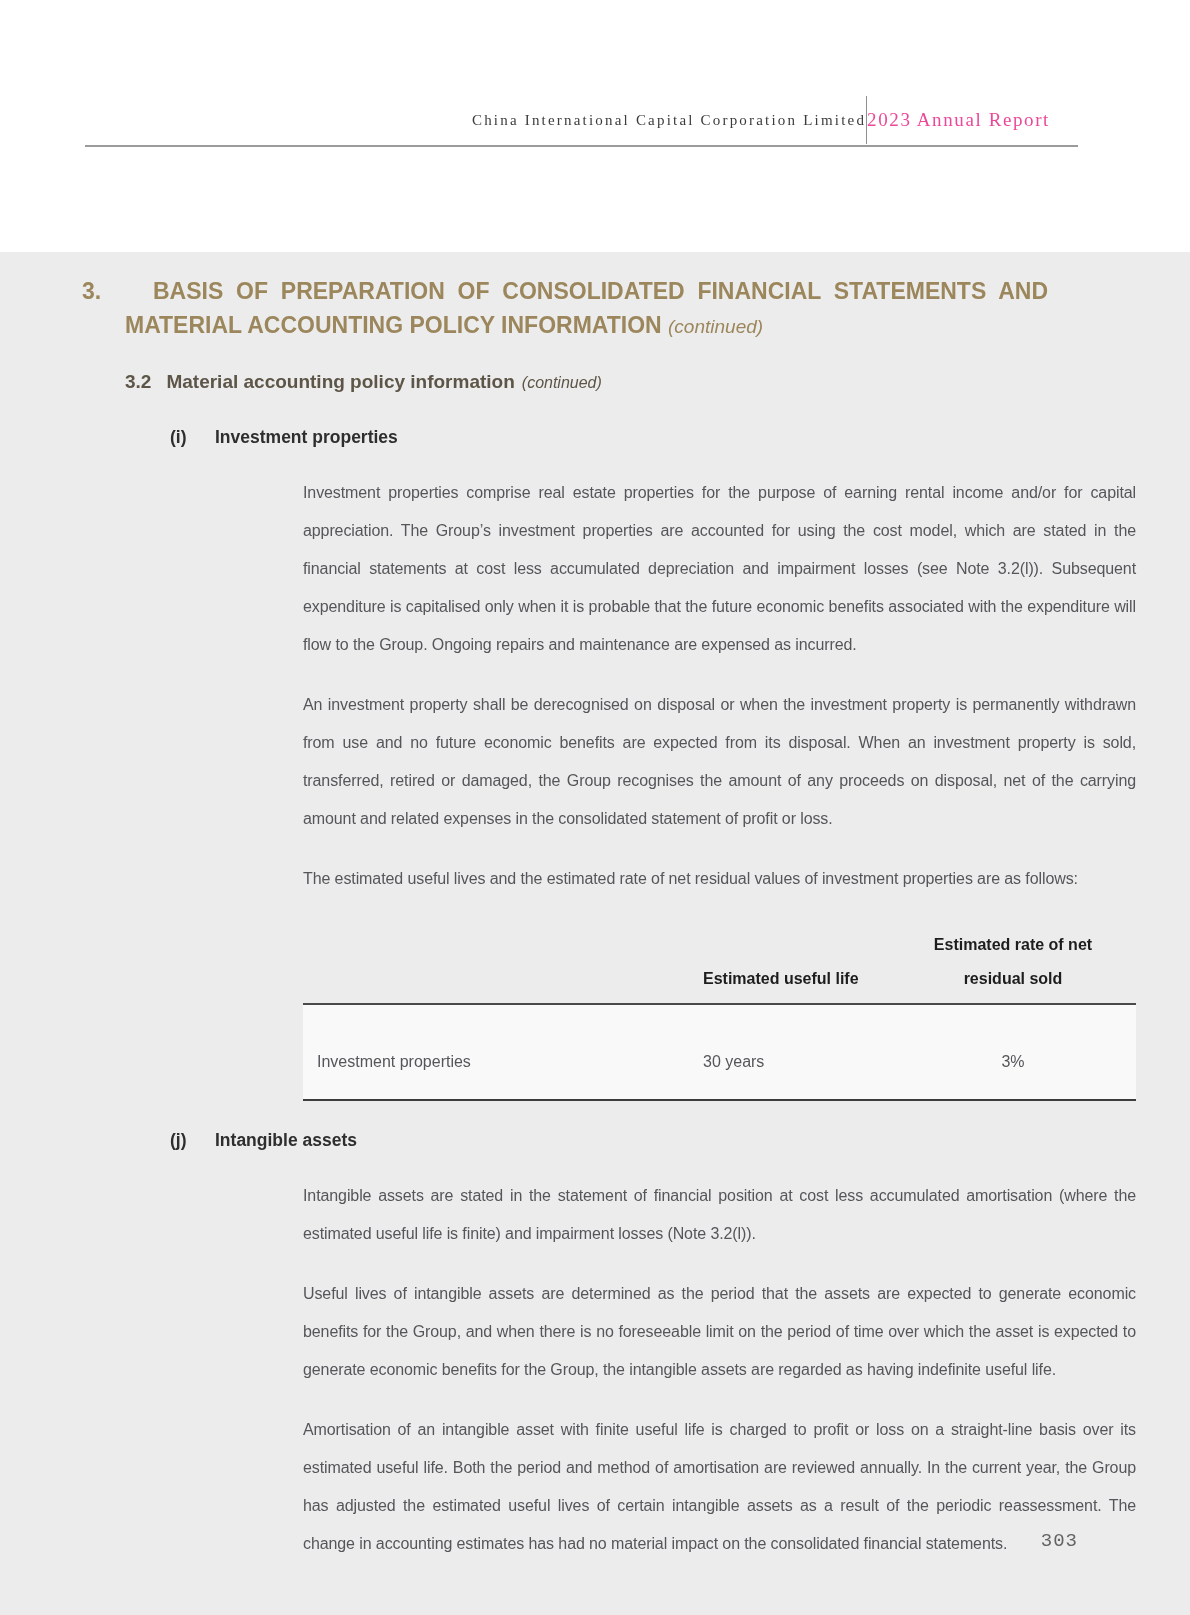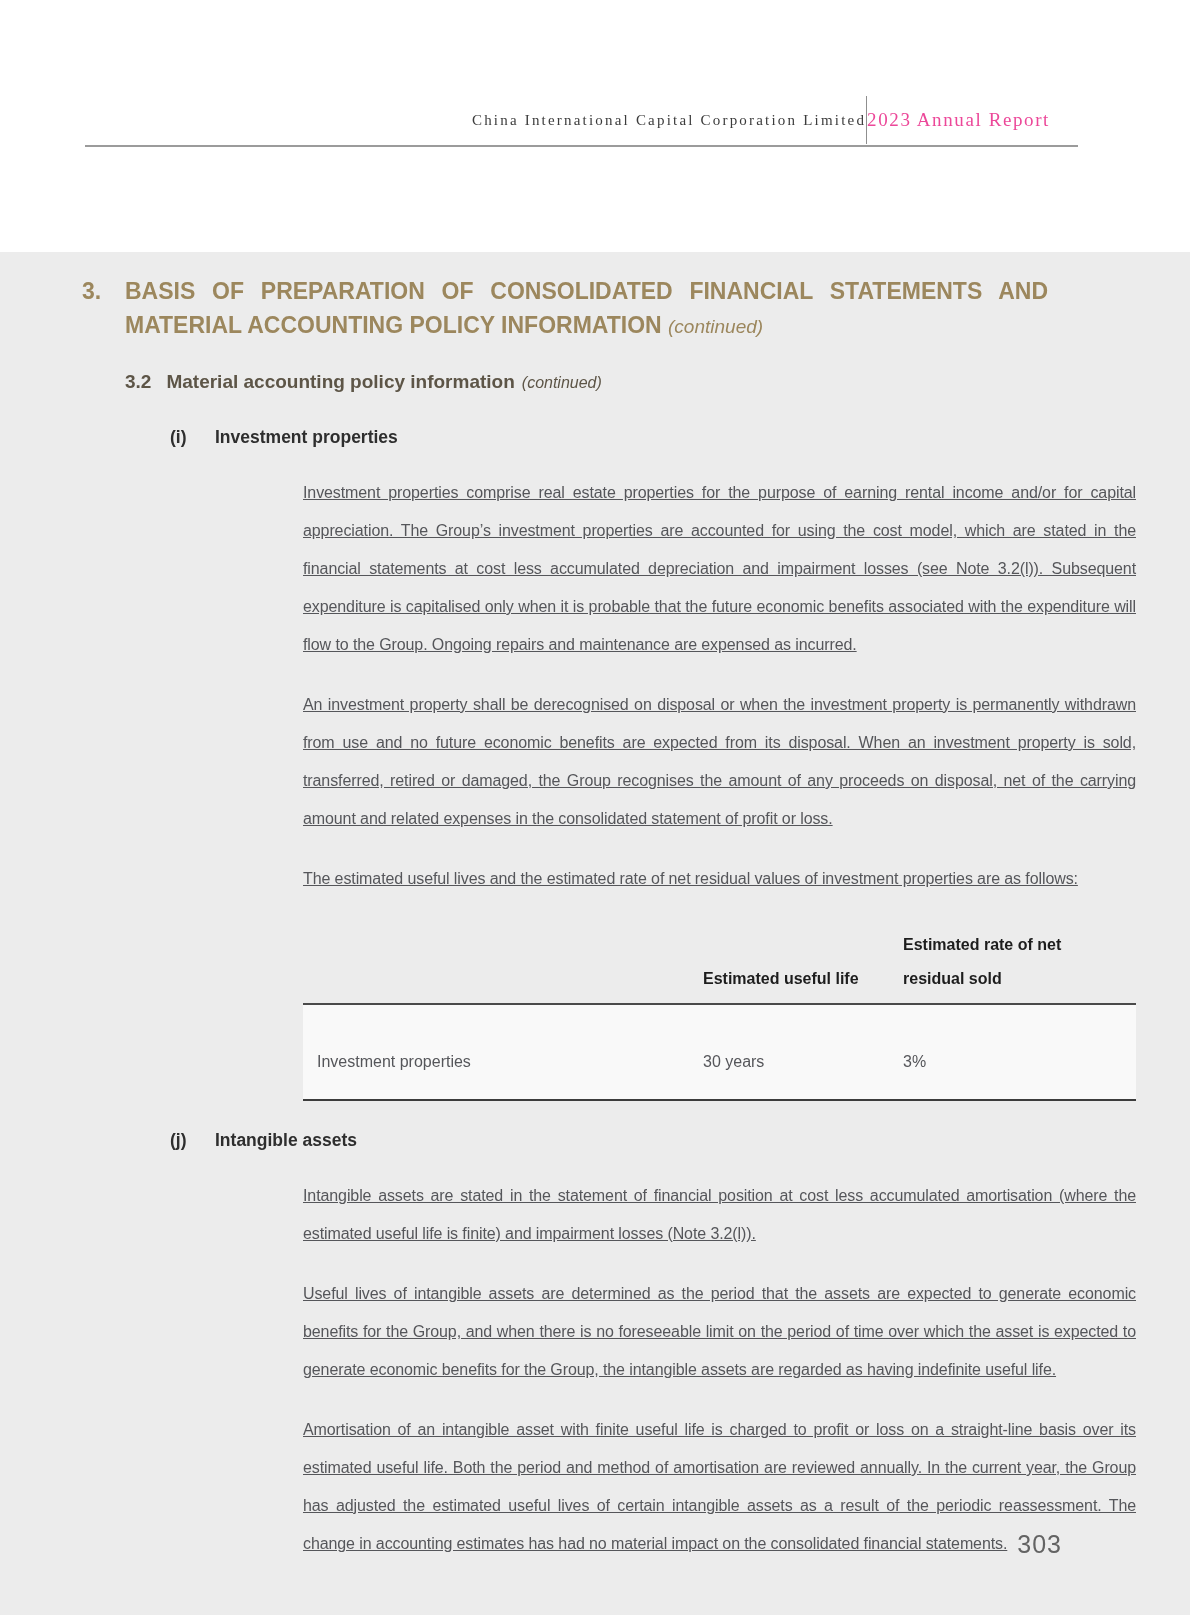--- a/index.html
+++ b/index.html
@@ -29,56 +29,56 @@
   .band {
     position:absolute; top:252px; left:0; right:0; bottom:0;
     background:#ececec; box-sizing:border-box;
     padding:22px 142px 0 82px;
   }
 
   
   .section-head { display:flex; color:#9c875d; }
   .sec-num { width:43px; font-size:23px; font-weight:bold; line-height:34px; }
   .sec-title { flex:1; font-size:23px; font-weight:bold; line-height:34px; }
-  .sec-line1 { text-align:justify; text-align-last:justify; }
+  .sec-line1 { text-align:justify; text-align-last:justify;margin-left:28px; }
   .cont { font-weight:normal; font-style:italic; font-size:19px; letter-spacing:0; }
 
   
   .subsection { margin:22px 0 0 43px; color:#5d5547; font-size:19px; font-weight:bold; line-height:31px; }
   .sub-num { margin-right:15px; }
   .sub-cont { font-weight:normal; font-style:italic; font-size:16px; margin-left:7px; }
 
   
   .item { margin-left:88px; }
   .item-head { display:flex; margin-top:26px; color:#2e2e2e; font-size:17.5px; font-weight:bold; line-height:26px; }
   .item-label { width:45px; }
   .item-body { margin-left:133px; width:833px; }
   .item-body p {
     margin:22px 0 0 0; color:#55565a; font-size:16px; line-height:38px;
-    text-align:justify; letter-spacing:-0.1px;text-decoration:underline;
+    text-align:justify; letter-spacing:-0.1px;
   }
   .item-body p:first-child { margin-top:24px; }
 
   
   .policy-table { margin-top:30px; width:833px; }
   .t-head {
     display:flex; align-items:flex-end; padding-bottom:7px;
     color:#1d1d1d; font-size:16px; font-weight:bold; line-height:34px;
   }
   .t-c1 { flex:1; }
   .t-c2 { width:200px; }
-  .t-c3 { width:233px; text-align:left; padding-right:13px; box-sizing:border-box; }
+  .t-c3 { width:233px; text-align:center; padding-right:13px; box-sizing:border-box; }
   .t-body { border-top:2px solid #4a4a4a; border-bottom:2px solid #3c3c3c; background:#f9f9f9; }
   .t-row { display:flex; padding:42px 0 22px 0; color:#55565a; font-size:16px; line-height:30px; }
   .t-row .t-c1 { padding-left:14px; box-sizing:border-box; }
 
   
   .page-num {
-    position:absolute; top:1530px; right:128px;
-    font-family:Liberation Sans, sans-serif; font-size:25px; color:#636363; letter-spacing:1px;
+    position:absolute; top:1530px; right:112px;
+    font-family:Liberation Mono, monospace; font-size:19px; color:#636363; letter-spacing:1px;
   }
 </style>
 </head>
 <body>
 
 <div class="page">
 
   <header class="page-header">
     <span class="company">China International Capital Corporation Limited</span>
     <span class="hdr-divider"></span>

